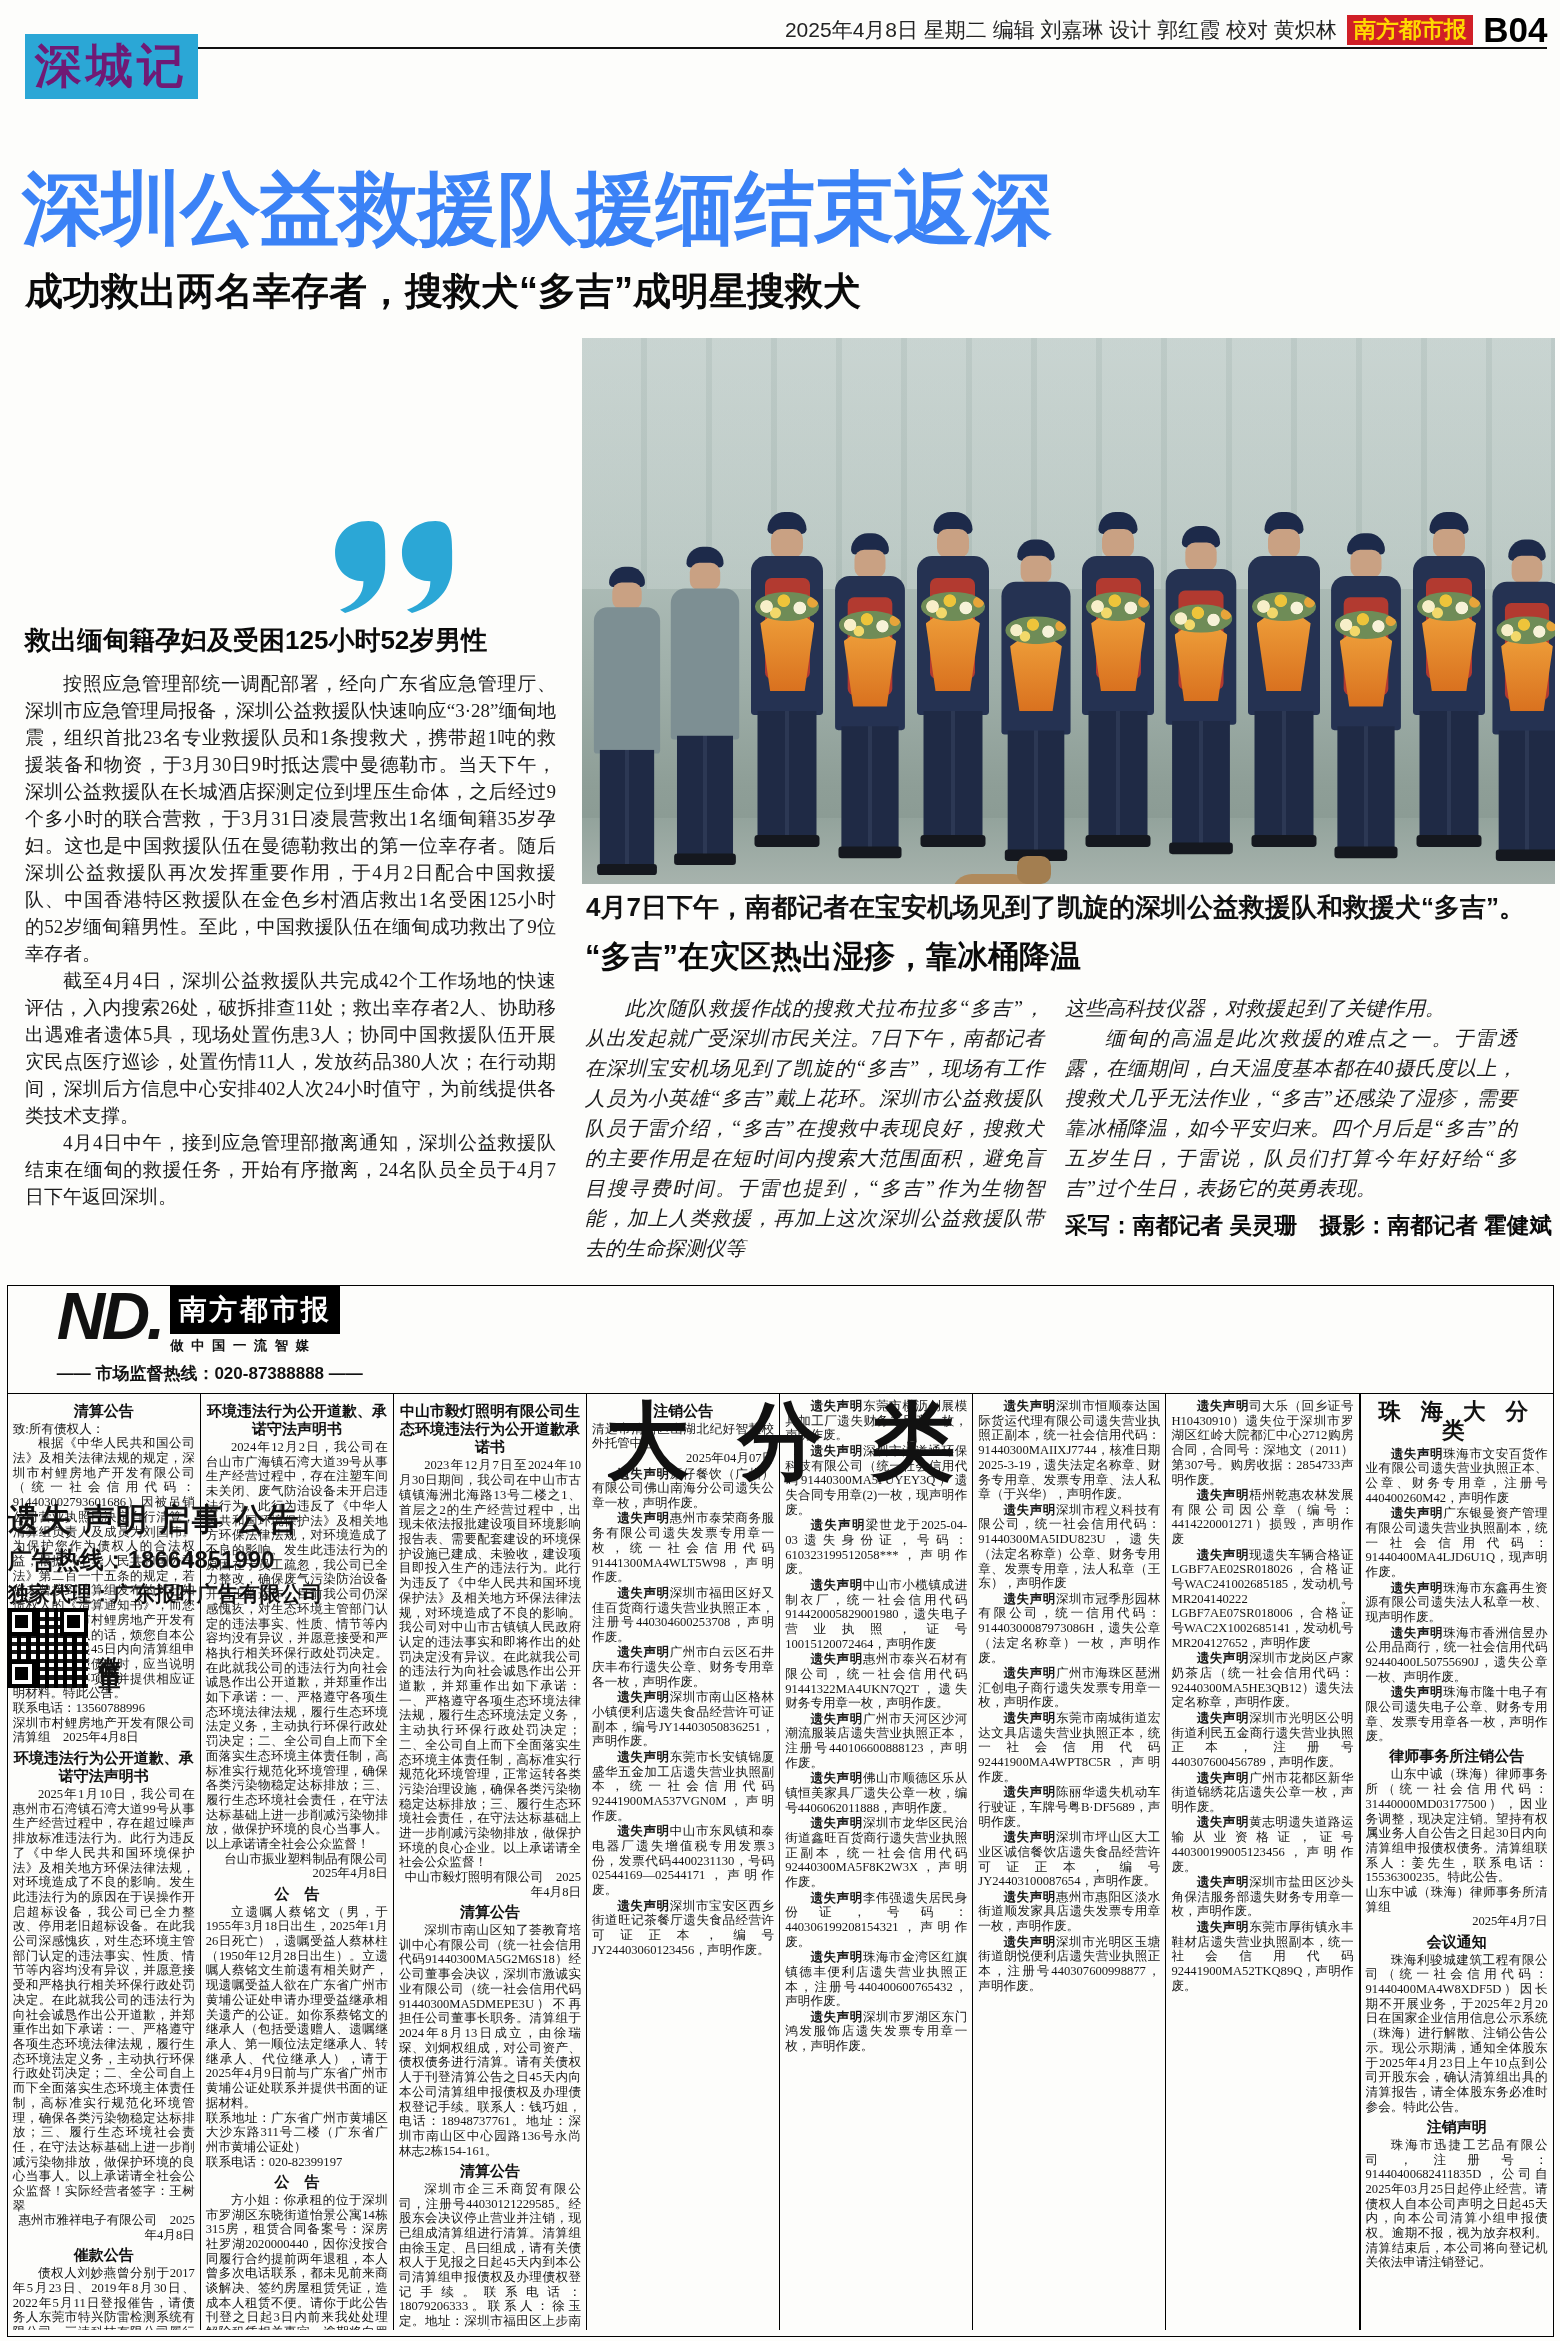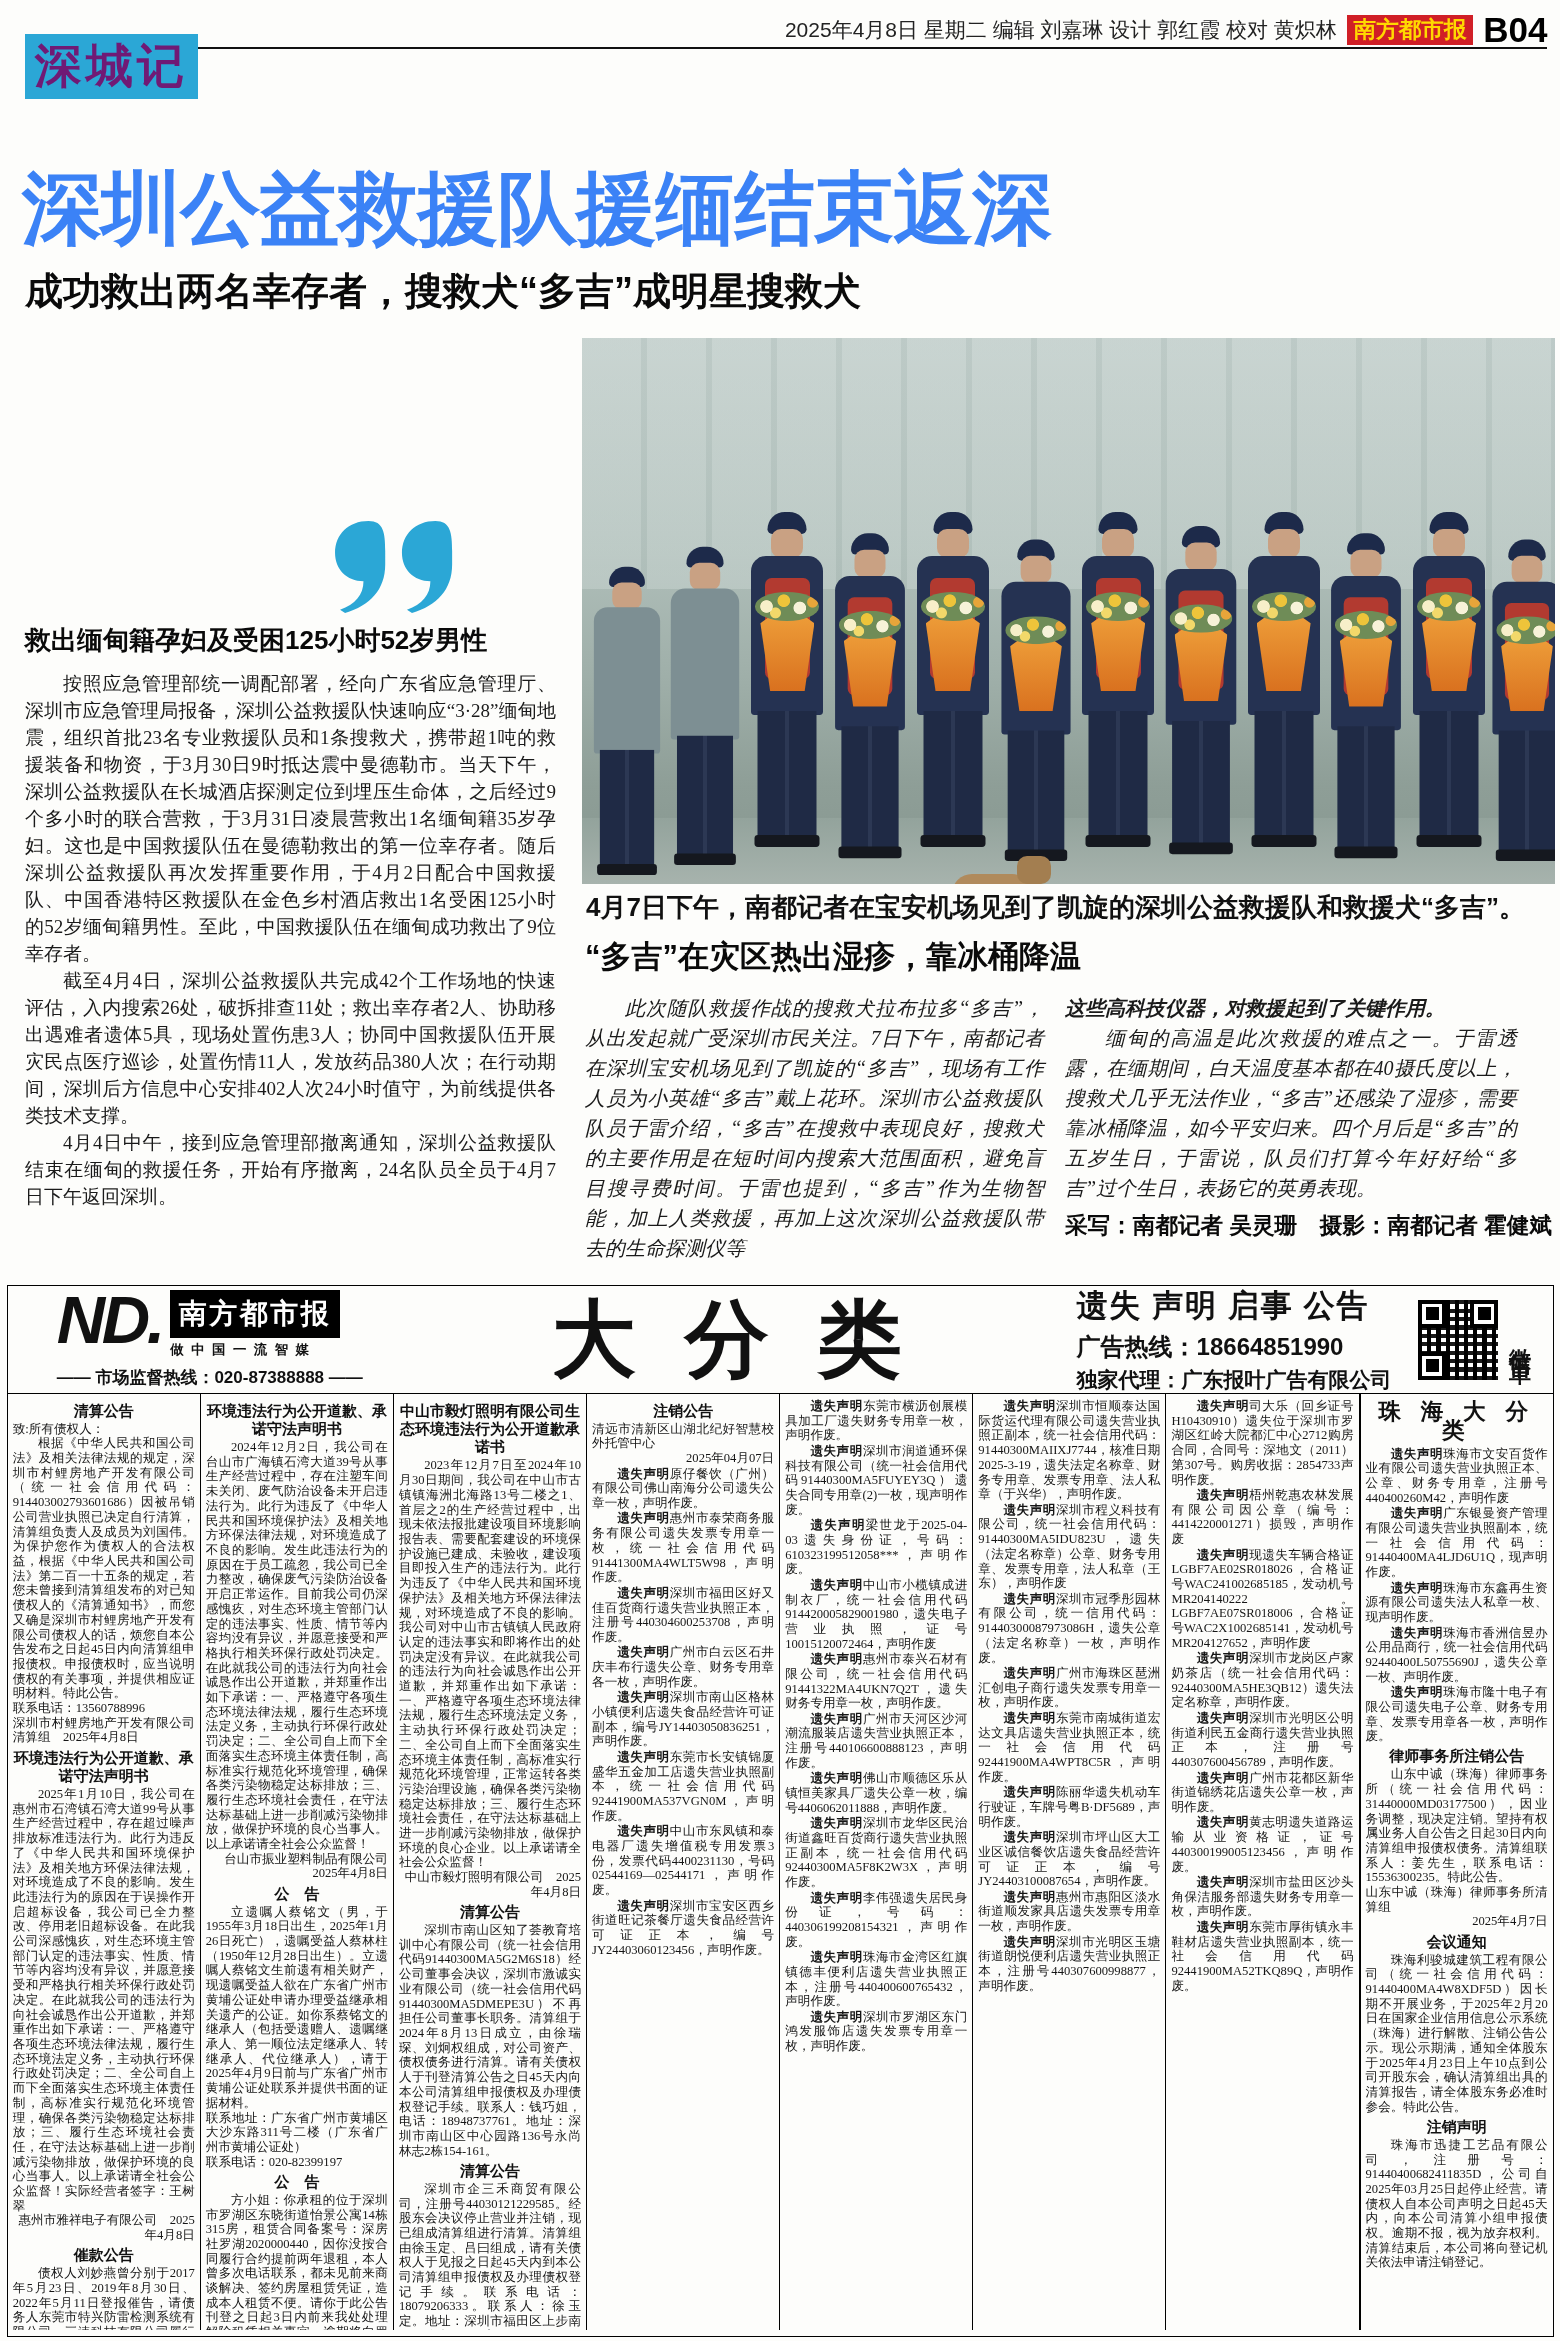--- a/index.html
+++ b/index.html
@@ -57,28 +57,28 @@
                    radial-gradient(circle at 32% 72%,#f2d86a 0 5px,transparent 5.9px),#6f8c57;}
   .dog{position:absolute;bottom:28.5px;}
   .dog-body{position:absolute;left:0;top:18.4px;width:80px;height:40px;border-radius:20px;background:#b08a5c;}
   .dog-head{position:absolute;left:65px;top:0;width:34px;height:28.5px;border-radius:10px;background:#a37e50;}
   .photo-caption{position:absolute;left:586px;top:890px;width:969px;font-size:26px;font-weight:600;color:#111;}
   
   .right-head{position:absolute;left:585px;top:936px;font-size:31px;font-weight:800;color:#0a0a0a;white-space:nowrap;}
   .kai-col{position:absolute;top:993px;font-size:20px;line-height:30px;text-align:justify;color:#1a1a1a;
         font-family:"Liberation Serif","DejaVu Serif",serif;font-style:italic;}
   .kai-col p{margin:0;text-indent:2em;}
-  .kai-col p.cont{text-indent:0;font-weight:bold;}
+  .kai-col p.cont{text-indent:0;}
   .col-a{left:585px;width:459px;}
   .col-b{left:1065px;width:452px;}
   .byline{position:absolute;left:1065px;top:1210px;font-size:22.6px;font-weight:800;color:#0a0a0a;white-space:nowrap;}
   
   .classifieds{position:absolute;left:6.7px;top:1285px;width:1547px;height:1052px;border:1.7px solid #000;
         background:#fdfdfb;box-sizing:border-box;}
-  .cl-header{position:relative;height:107px;border-bottom:1.7px solid #000;display:flex;align-items:center;}
+  .cl-header{position:relative;height:107px;border-bottom:1.7px solid #000;display:flex;flex-direction:column;}
   .cl-logo-wrap{width:369px;padding-left:49px;box-sizing:border-box;}
   .cl-logo-row{display:flex;align-items:flex-start;gap:8.4px;}
   .nd-logo{font-size:67px;font-weight:900;font-style:italic;line-height:.9;letter-spacing:-3.4px;}
   .nd-right{display:flex;flex-direction:column;}
   .nd-brand{background:#000;color:#fff;font-size:28px;font-weight:bold;padding:5px 8.4px;letter-spacing:2.5px;}
   .nd-slogan{font-size:13.4px;font-weight:bold;letter-spacing:7.5px;margin-top:3.4px;}
   .cl-hotline{font-size:17px;font-weight:bold;margin-top:6.7px;white-space:nowrap;}
   .cl-title{flex:1;text-align:center;font-size:84px;font-weight:900;letter-spacing:49px;white-space:nowrap;
         text-indent:49px;}
   .cl-contact{width:335px;display:flex;flex-direction:column;gap:3.4px;padding-right:6.7px;}

